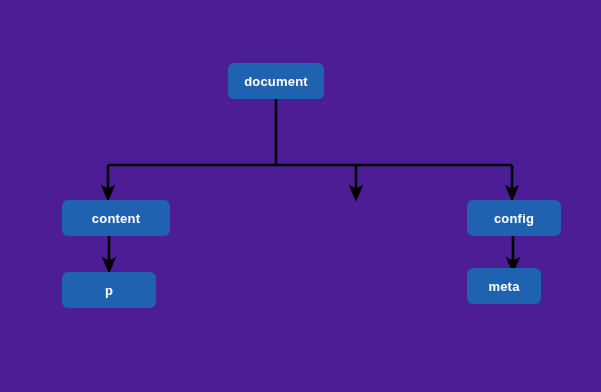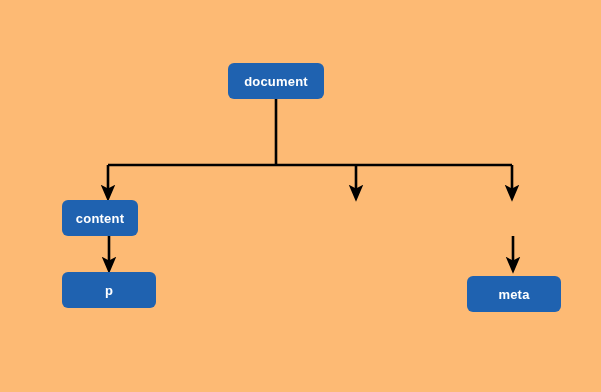--- a/index.html
+++ b/index.html
@@ -10,21 +10,21 @@
   body {
     width: 601px;
     height: 392px;
     font-family: "Liberation Sans", sans-serif;
     overflow: hidden;
   }
   #diagram-root {
     position: relative;
     width: 601px;
     height: 392px;
-    background: #fdba74;
+    background: #4c1d95;
   }
   #edge-layer {
     position: absolute;
     left: 0;
     top: 0;
     width: 601px;
     height: 392px;
   }
   .node {
     position: absolute;
@@ -71,27 +71,30 @@
 
     <path d="M 109 236 L 109 265" stroke="#000000" stroke-width="2.6" fill="none" marker-end="url(#arrowhead)"></path>
 
     <path d="M 513 236 L 513 265" stroke="#000000" stroke-width="2.6" fill="none" marker-end="url(#arrowhead)"></path>
   </svg>
 
   <div class="node" style="left:228px; top:63px; width:96px; height:36px;">
     <span class="node-label">document</span>
   </div>
 
-  <div class="node" style="left:62px; top:200px; width:76px; height:36px;">
+  <div class="node" style="left:62px; top:200px; width:108px; height:36px;">
     <span class="node-label">content</span>
   </div>
 
 
+  <div class="node" style="left:467px; top:200px; width:94px; height:36px;">
+    <span class="node-label">config</span>
+  </div>
 
   <div class="node" style="left:62px; top:272px; width:94px; height:36px;">
     <span class="node-label">p</span>
   </div>
 
-  <div class="node" style="left:467px; top:276px; width:94px; height:36px;">
+  <div class="node" style="left:467px; top:268px; width:74px; height:36px;">
     <span class="node-label">meta</span>
   </div>
 
 </div>
 
 </body></html>

